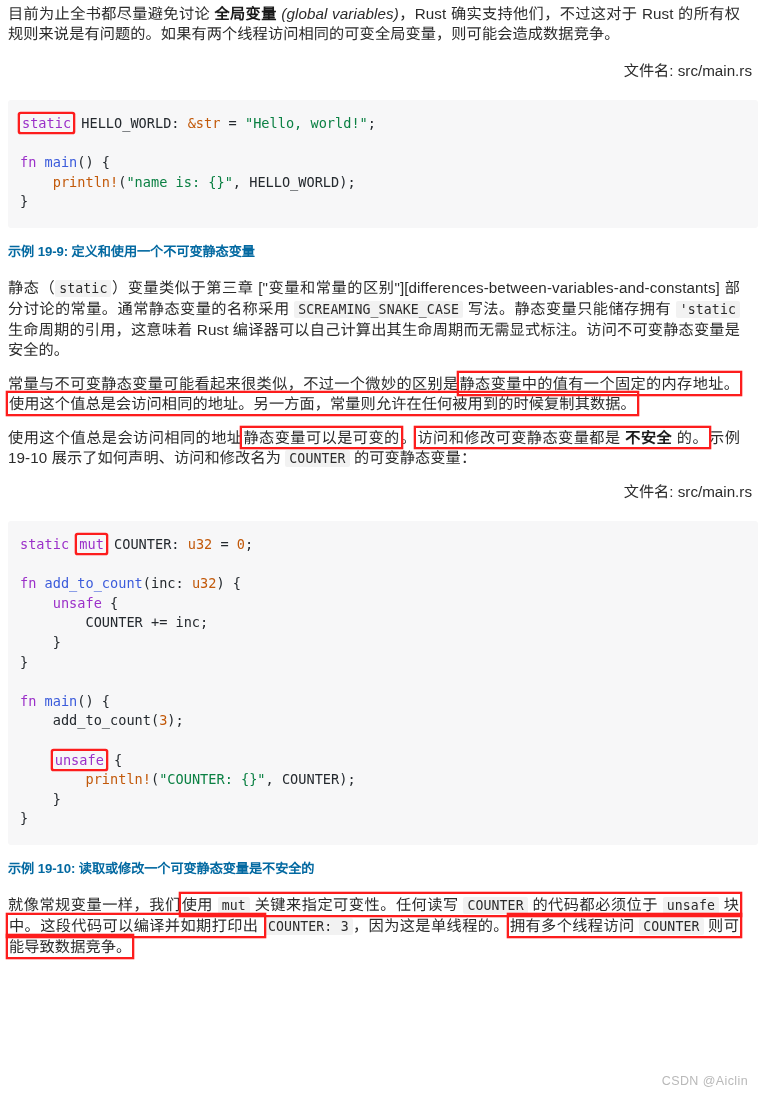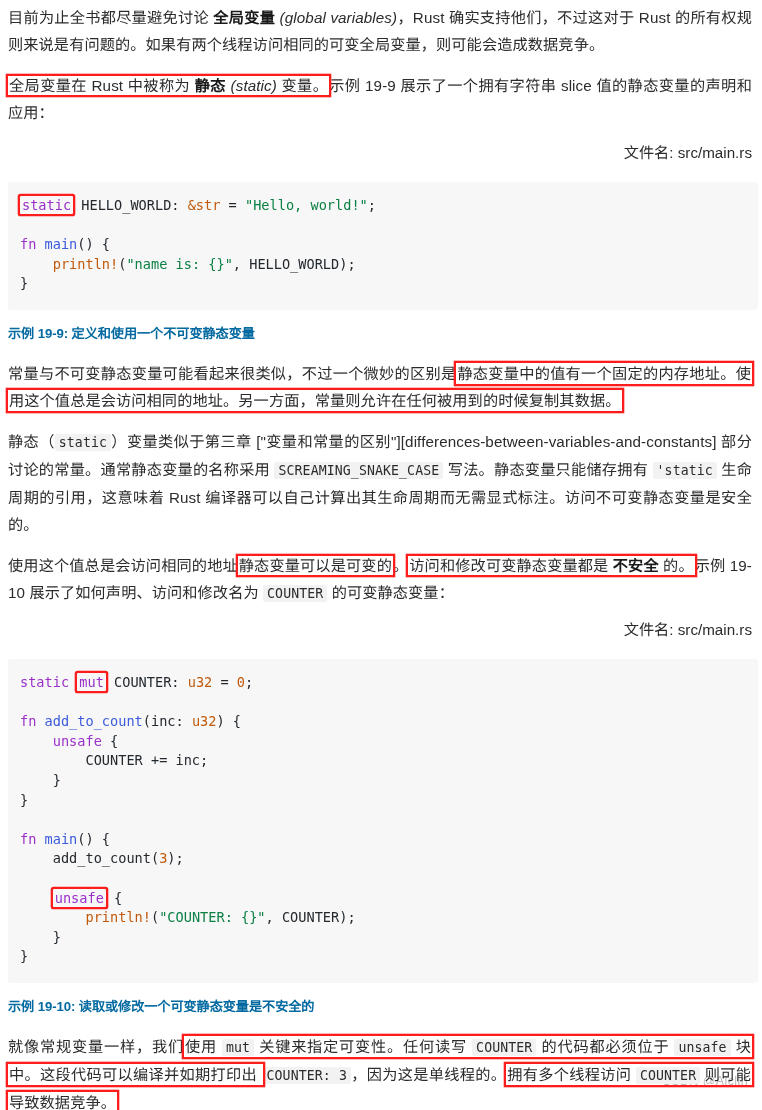--- a/index.html
+++ b/index.html
@@ -18,23 +18,23 @@
     -webkit-font-smoothing: antialiased;
   }
 
   .page {
     width: 762px;
     box-sizing: border-box;
     padding: 4px 10px 0 8px;
   }
 
   p.para {
-    margin: 0 0 14px 0;
+    margin: 0 12px 14px 0;
     font-size: 15.2px;
-    line-height: 27px;
+    line-height: 20px;
     color: #2b2b2b;
     letter-spacing: 0.1px;
     text-align: justify;
     text-justify: inter-ideograph;
   }
 
   p.tight { margin-bottom: 10px; }
 
   .b { font-weight: bold; color: #1a1a1a; }
   .i { font-style: italic; }
@@ -127,35 +127,34 @@
     margin-top: 36px;
   }
 </style>
 </head>
 <body>
 
 <div class="page">
 
   <p class="para"><span>目前为止全书都尽量避免讨论 </span><span class="b">全局变量</span><span> </span><span class="i">(global variables)</span><span>，Rust 确实支持他们，不过这对于 Rust 的所有权规则来说是有问题的。如果有两个线程访问相同的可变全局变量，则可能会造成数据竞争。</span></p>
 
-  <p class="para"><span class="hl"><span>全局变量在 Rust 中被称为 </span><span class="b">静态</span><span> </span><span class="i">(static)</span><span> 变量。</span></span><span>示例 19-9 展示了一个拥有字符串 slice 值的静态变量的声明和应用：</span></p>
 
   <p class="filename">文件名: src/main.rs</p>
 
   <pre class="codeblock"><span class="kw codehl">static</span><span class="pln"> HELLO_WORLD: </span><span class="ty">&amp;str</span><span class="pln"> = </span><span class="str">"Hello, world!"</span><span class="pln">;</span>
 
 <span class="kw">fn</span><span class="fnn"> main</span><span class="pln">() {</span>
 <span class="pln">    </span><span class="mac">println!</span><span class="pln">(</span><span class="str">"name is: {}"</span><span class="pln">, HELLO_WORLD);</span>
 <span class="pln">}</span></pre>
 
   <p class="caption">示例 19-9: 定义和使用一个不可变静态变量</p>
 
+  <p class="para"><span>静态（</span><code class="inline">static</code><span>）变量类似于第三章 ["变量和常量的区别"][differences-between-variables-and-constants] 部分讨论的常量。通常静态变量的名称采用 </span><code class="inline">SCREAMING_SNAKE_CASE</code><span> 写法。静态变量只能储存拥有 </span><code class="inline">'static</code><span> 生命周期的引用，这意味着 Rust 编译器可以自己计算出其生命周期而无需显式标注。访问不可变静态变量是安全的。</span></p>
+
   <p class="para"><span>常量与不可变静态变量可能看起来很类似，不过一个微妙的区别是</span><span class="hl-multi">静态变量中的值有一个固定的内存地址。使用这个值总是会访问相同的地址。另一方面，常量则允许在任何被用到的时候复制其数据。</span></p>
-
-  <p class="para"><span>静态（</span><code class="inline">static</code><span>）变量类似于第三章 ["变量和常量的区别"][differences-between-variables-and-constants] 部分讨论的常量。通常静态变量的名称采用 </span><code class="inline">SCREAMING_SNAKE_CASE</code><span> 写法。静态变量只能储存拥有 </span><code class="inline">'static</code><span> 生命周期的引用，这意味着 Rust 编译器可以自己计算出其生命周期而无需显式标注。访问不可变静态变量是安全的。</span></p>
 
   <p class="para tight"><span>使用这个值总是会访问相同的地址</span><span class="hl">静态变量可以是可变的</span><span>。</span><span class="hl"><span>访问和修改可变静态变量都是 </span><span class="b">不安全</span><span> 的。</span></span><span>示例 19-10 展示了如何声明、访问和修改名为 </span><code class="inline">COUNTER</code><span> 的可变静态变量：</span></p>
 
   <p class="filename">文件名: src/main.rs</p>
 
   <pre class="codeblock"><span class="kw">static</span><span class="pln"> </span><span class="kw codehl">mut</span><span class="pln"> COUNTER: </span><span class="ty">u32</span><span class="pln"> = </span><span class="num">0</span><span class="pln">;</span>
 
 <span class="kw">fn</span><span class="fnn"> add_to_count</span><span class="pln">(inc: </span><span class="ty">u32</span><span class="pln">) {</span>
 <span class="kw">    unsafe</span><span class="pln"> {</span>
 <span class="pln">        COUNTER += inc;</span>

